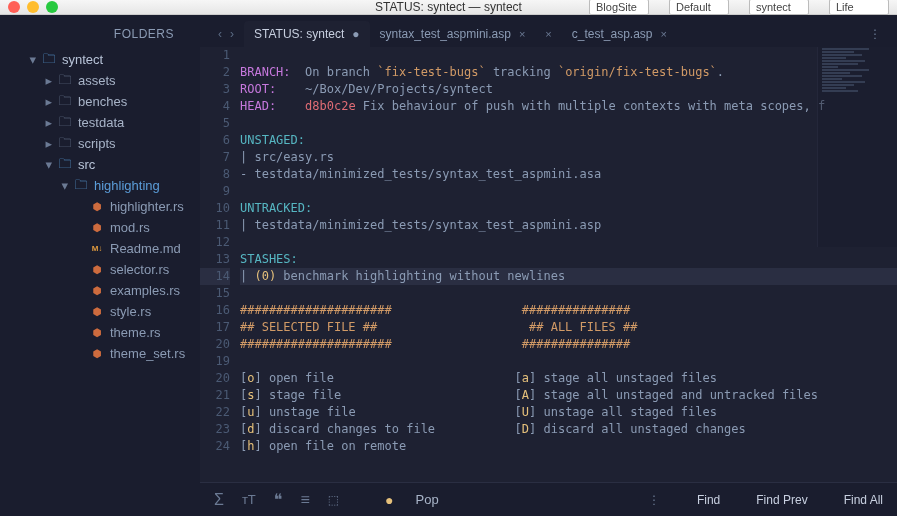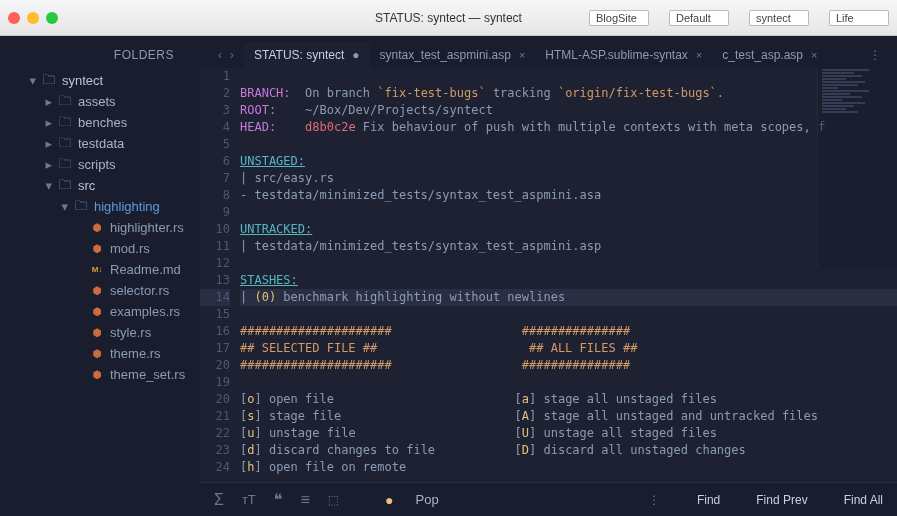--- a/index.html
+++ b/index.html
@@ -1,17 +1,17 @@
 <!DOCTYPE html>
 <html><head>
 <meta charset="utf-8">
 <style>
 * { margin: 0; padding: 0; box-sizing: border-box; }
 body { font-family: -apple-system, "Helvetica Neue", sans-serif; font-size: 12px; background: #1a1d2e; color: #8b9bb4; width: 897px; height: 516px; overflow: hidden; display: flex; flex-direction: column; }
-.titlebar { height: 36px; background: linear-gradient(#f6f6f6,#e6e6e6); display: flex; align-items: center; padding: 0 8px; position: relative; border-bottom: 1px solid #ccc; }
+.titlebar { height: 15px; background: linear-gradient(#f6f6f6,#e6e6e6); display: flex; align-items: center; padding: 0 8px; position: relative; border-bottom: 1px solid #ccc; }
 .traffic { display: flex; gap: 7px; }
 .dot { width: 12px; height: 12px; border-radius: 50%; }
 .dot.r { background: #ff5f56; }
 .dot.y { background: #ffbd2e; }
 .dot.g { background: #27c93f; }
 .wintitle { position: absolute; left: 0; right: 0; text-align: center; color: #333; font-size: 12px; pointer-events: none; }
 .tbtabs { margin-left: auto; display: flex; gap: 20px; }
 .tbtab { background: #fff; border: 1px solid #bbb; padding: 1px 6px; font-size: 11px; color: #444; border-radius: 2px; min-width: 60px; }
 .main { flex: 1; display: flex; min-height: 0; }
 .sidebar { width: 200px; background: #1a1d2e; padding: 8px 10px; overflow: hidden; text-align: right; }
@@ -40,21 +40,21 @@
 .etab .dotty { color: #8b9bb4; }
 .menu-dots { margin-left: auto; padding: 6px 14px; color: #6b7a94; letter-spacing: 2px; }
 .code-area { flex: 1; display: flex; font-family: "Menlo", "Consolas", monospace; font-size: 12px; line-height: 17px; position: relative; overflow: hidden; }
 .gutter { width: 40px; text-align: right; padding-right: 10px; color: #4b5a74; user-select: none; }
 .gutter .ln { height: 17px; }
 .gutter .ln.cur { background: #2a2e42; }
 .code { flex: 1; white-space: pre; color: #8b9bb4; overflow: hidden; }
 .code .line { height: 17px; }
 .code .line.cur { background: #2a2e42; }
 .c-key { color: #c678dd; }
-.c-cyan { color: #56b6c2; text-decoration: underline; }
+.c-cyan { color: #56b6c2; }
 .c-orange { color: #d19a66; }
 .c-yel { color: #e5c07b; }
 .c-red { color: #e06c75; }
 .c-hash { color: #d19a66; }
 .c-lab2 { color: #e5c07b; }
 .minimap { position: absolute; right: 0; top: 0; width: 80px; height: 200px; background: #1a1d2e; opacity: 0.5; border-left: 1px solid #2a2e42; }
 .minimap .ml { height: 2px; margin: 1px 4px; background: #4b5a74; }
 .toolbar { height: 34px; background: #1a1d2e; display: flex; align-items: center; padding: 0 14px; gap: 18px; color: #6b7a94; border-top: 1px solid #2a2e42; }
 .toolbar .ticon { font-size: 16px; cursor: pointer; }
 .toolbar .bulb { color: #e5c07b; font-size: 14px; }
@@ -174,21 +174,20 @@
       <div id="etabs" style="display:flex;">
           <div class="etab active">
             <span>STATUS: syntect</span>
             <span class="dotty">●</span>
           </div>
           <div class="etab">
             <span>syntax_test_aspmini.asp</span>
             <span class="x">×</span>
           </div>
           <div class="etab">
-            <span>HTML-ASP.sublime-syntax</span>
             <span class="x">×</span>
           </div>
           <div class="etab">
             <span>c_test_asp.asp</span>
             <span class="x">×</span>
           </div>
         </div>
       <div class="menu-dots">⋮</div>
     </div>
 

